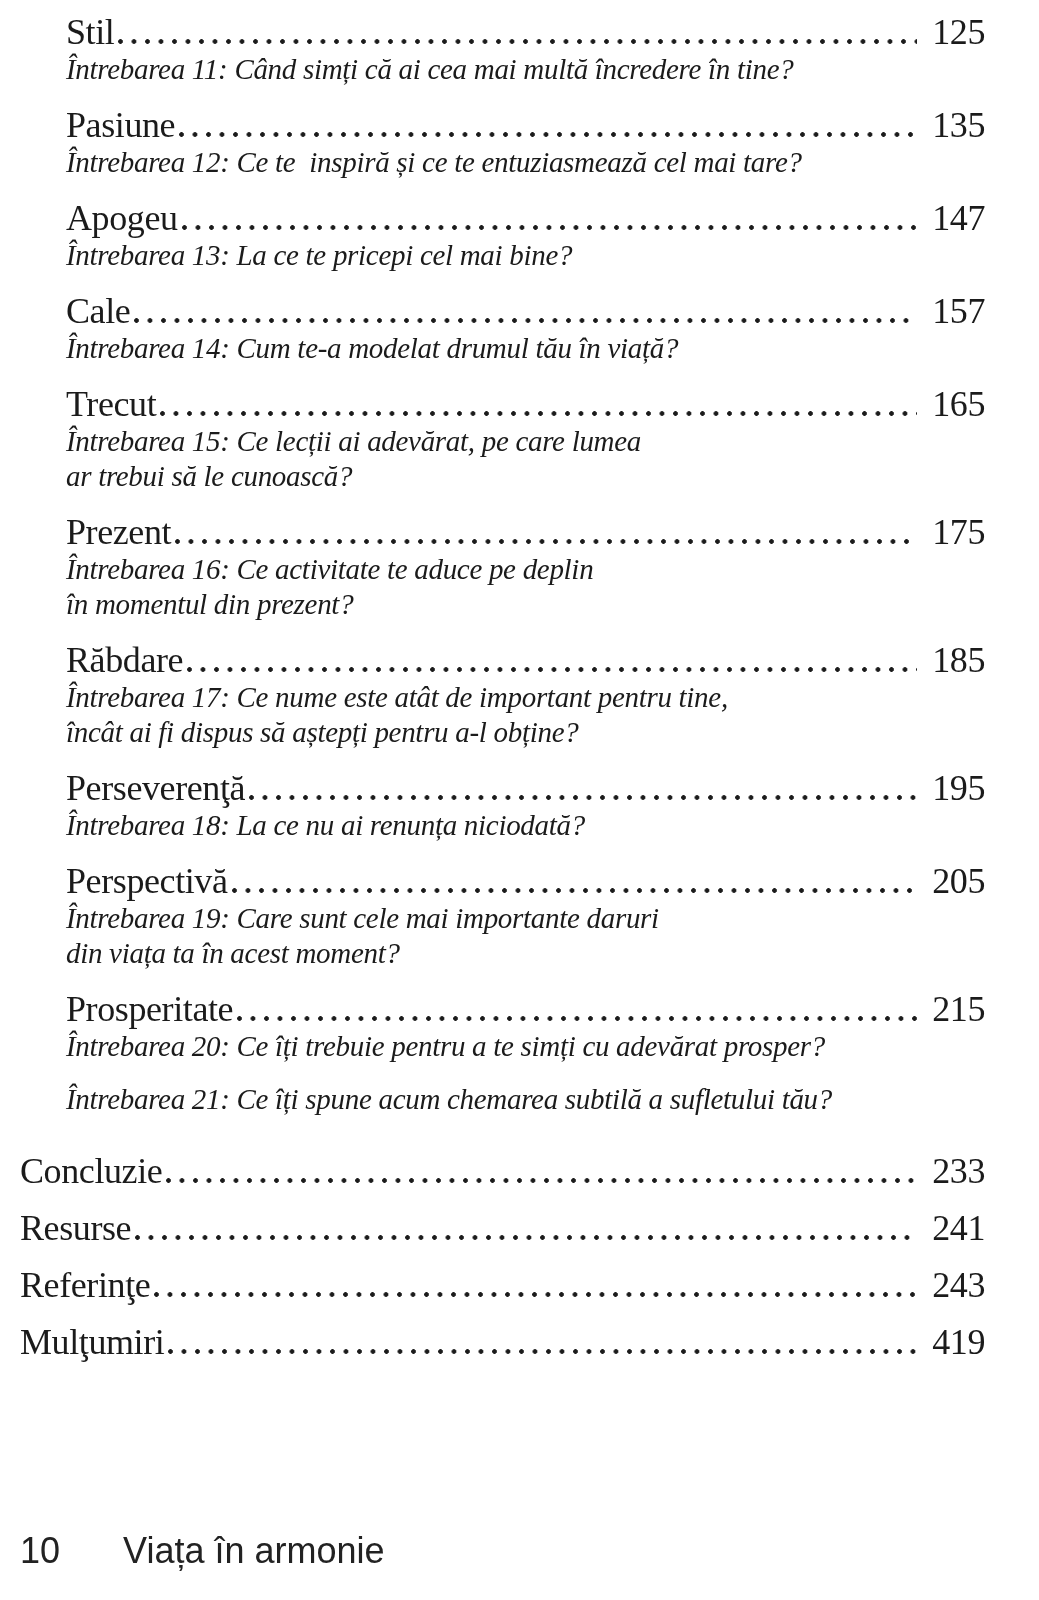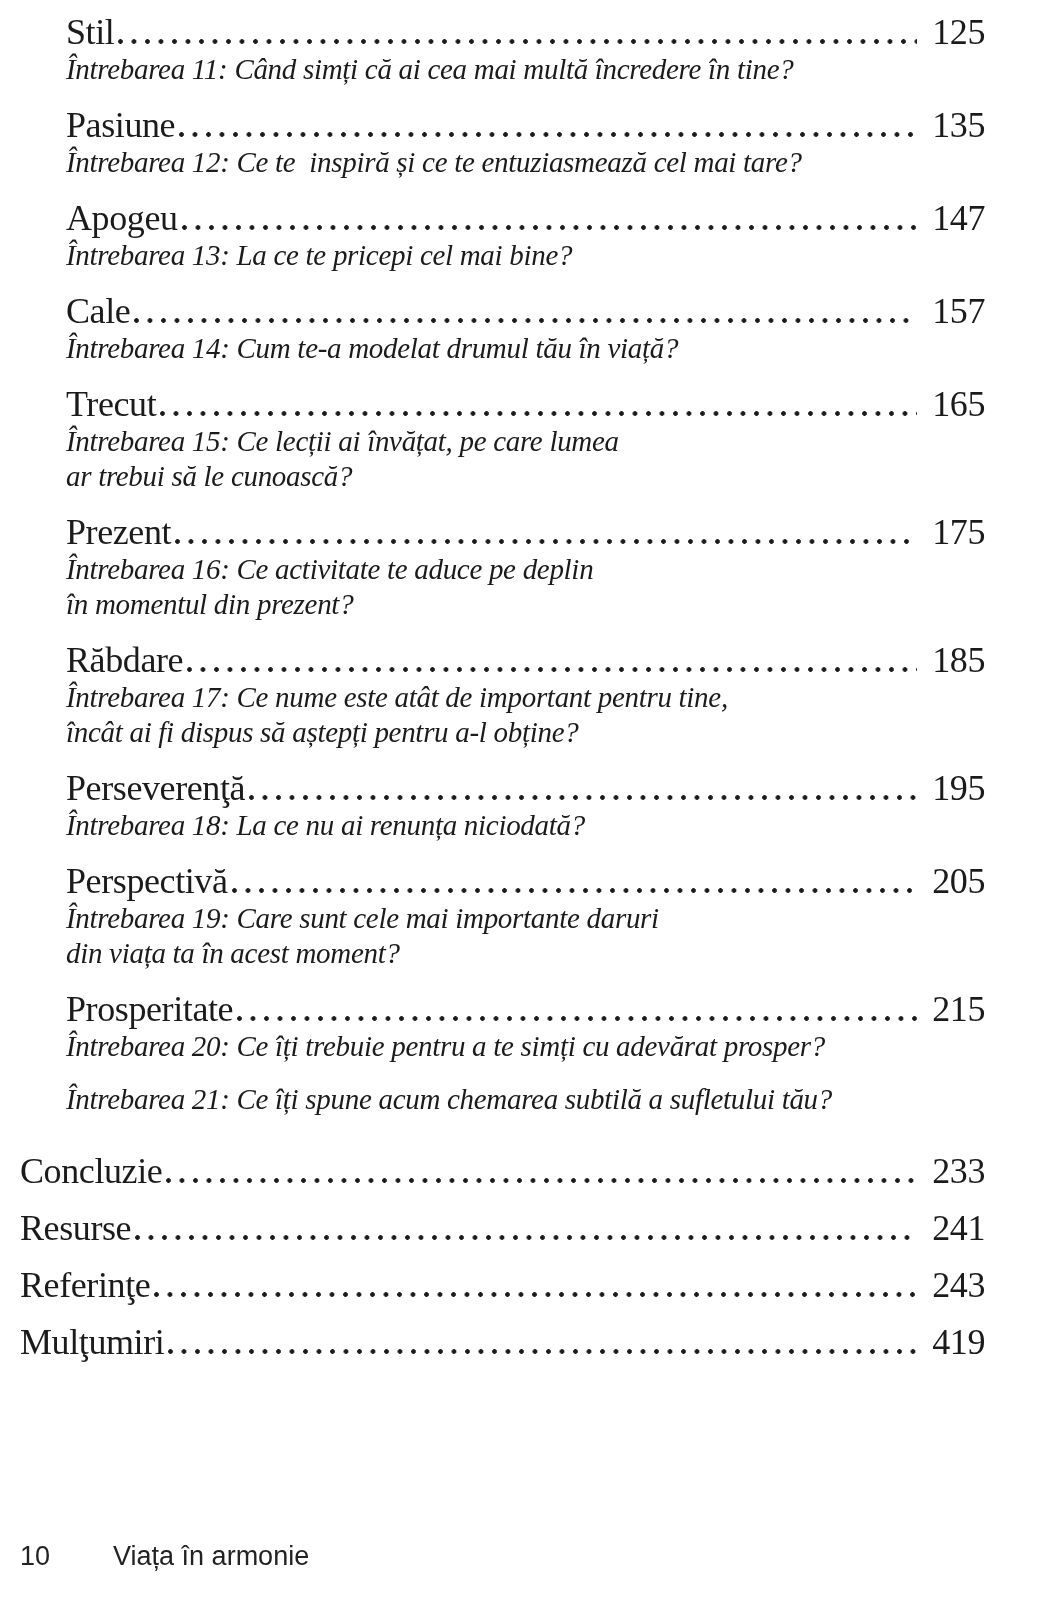--- a/index.html
+++ b/index.html
@@ -66,21 +66,21 @@
   .back-entry .title {
   }
   
   .footer {
     position: absolute;
     left: 20px;
     bottom: 28px;
     display: flex;
     align-items: baseline;
     font-family: "Liberation Sans", "DejaVu Sans", sans-serif;
-    font-size: 27px;
+    font-size: 36px;
     color: #222222;
   }
   .footer .book-title {
     margin-left: 63px;
   }
 </style>
 </head>
 <body>
 
 <div class="page">
@@ -122,21 +122,21 @@
       </div>
       <div class="subtitle">Întrebarea 14: Cum te-a modelat drumul tău în viață?</div>
     </div>
 
     <div class="entry">
       <div class="entry-row">
         <span class="title">Trecut</span>
         <span class="leader"></span>
         <span class="pagenum">165</span>
       </div>
-      <div class="subtitle">Întrebarea 15: Ce lecții ai învățat, pe care lumea</div>
+      <div class="subtitle">Întrebarea 15: Ce lecții ai adevărat, pe care lumea</div>
       <div class="subtitle">ar trebui să le cunoască?</div>
     </div>
 
     <div class="entry">
       <div class="entry-row">
         <span class="title">Prezent</span>
         <span class="leader"></span>
         <span class="pagenum">175</span>
       </div>
       <div class="subtitle">Întrebarea 16: Ce activitate te aduce pe deplin</div>

